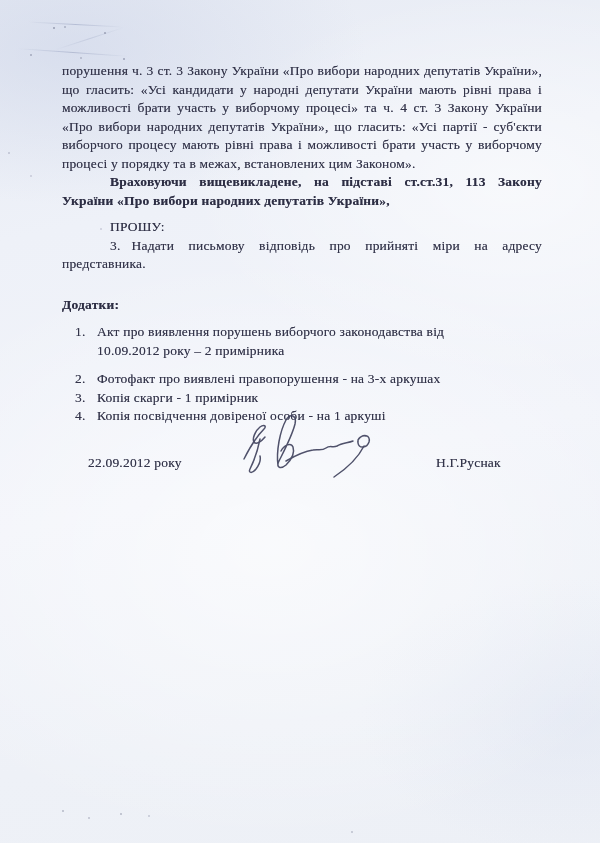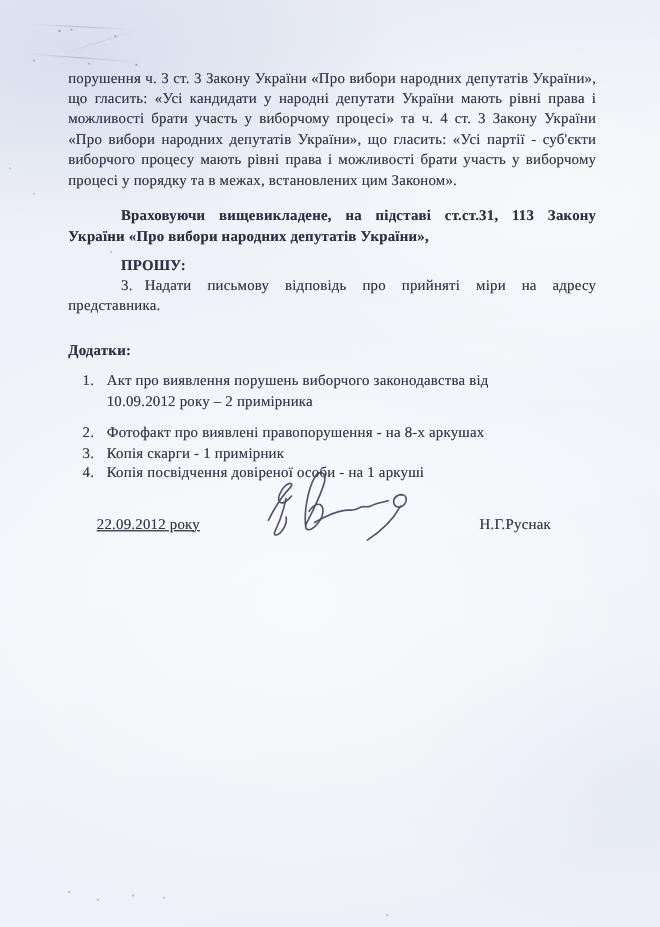--- a/index.html
+++ b/index.html
@@ -27,25 +27,24 @@
     font-size: 13.5px;
     line-height: 18.5px;
     letter-spacing: 0.2px;
     text-shadow: 0 0 0.5px rgba(51,52,74,0.55);
   }
   .para { text-align: justify; }
   .para-bold {
     font-weight: bold;
     text-align: justify;
     text-indent: 48px;
-    margin-top: 14px;
     color: #2d2e44;
   }
   .req-heading {
-    font-weight: bold;
+    font-weight: normal;
     margin-top: 8px;
     text-indent: 48px;
     color: #2d2e44;
   }
   .req-item { text-align: justify; text-indent: 48px; }
   .req-num { margin-right: 11px; }
   .att-heading {
     font-weight: bold;
     margin-top: 22px;
     color: #2d2e44;
@@ -54,21 +53,21 @@
   .att-list { margin-top: 9px; padding-left: 13px; }
   .att-item { display: flex; }
   .att-item.gap-top { margin-top: 10px; }
   .att-num { flex: none; width: 22px; }
   .att-text { flex: 1; padding-right: 40px; }
   .signature-row {
     position: relative;
     margin-top: 19px;
     height: 80px;
   }
-  .sig-date { position: absolute; left: 26px; top: 9px; text-decoration: underline; }
+  .sig-date { position: absolute; left: 26px; top: 9px; }
   .sig-name { position: absolute; left: 374px; top: 9px; }
   .sig-svg {
     position: absolute;
     left: 168px;
     top: -36px;
     width: 152px;
     height: 82px;
   }
   
   .crease {
@@ -122,21 +121,21 @@
 
     <p class="att-heading">Додатки:</p>
 
     <div class="att-list">
       <div class="att-item">
         <span class="att-num">1.</span>
         <span class="att-text">Акт про виявлення порушень виборчого законодавства від 10.09.2012 року – 2 примірника</span>
       </div>
       <div class="att-item gap-top">
         <span class="att-num">2.</span>
-        <span class="att-text">Фотофакт про виявлені правопорушення - на 8-х аркушах</span>
+        <span class="att-text">Фотофакт про виявлені правопорушення - на 3-х аркушах</span>
       </div>
       <div class="att-item">
         <span class="att-num">3.</span>
         <span class="att-text">Копія скарги - 1 примірник</span>
       </div>
       <div class="att-item">
         <span class="att-num">4.</span>
         <span class="att-text">Копія посвідчення довіреної особи - на 1 аркуші</span>
       </div>
     </div>

